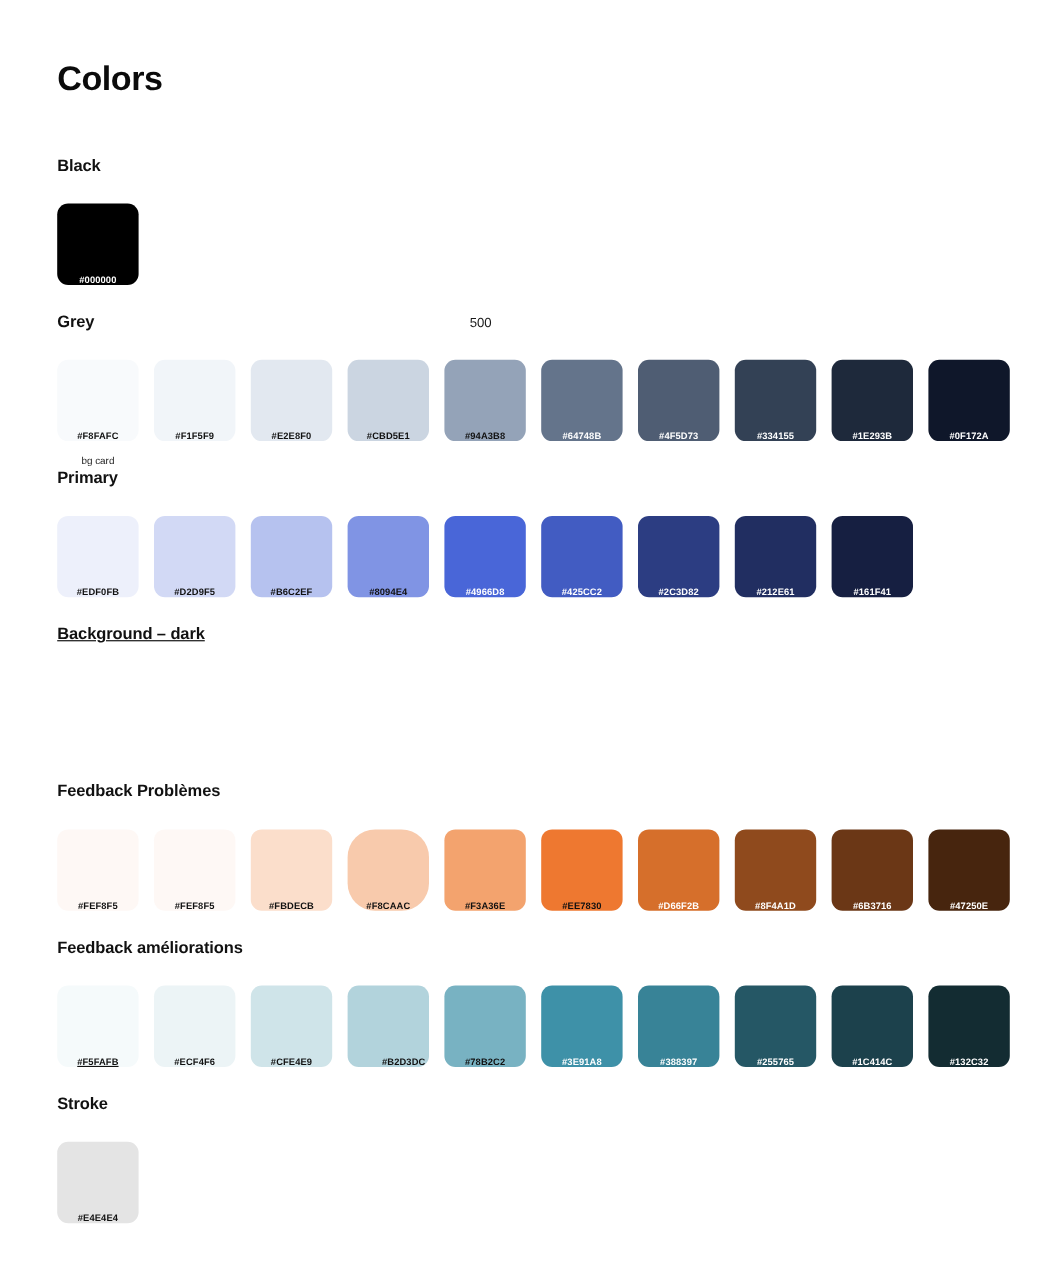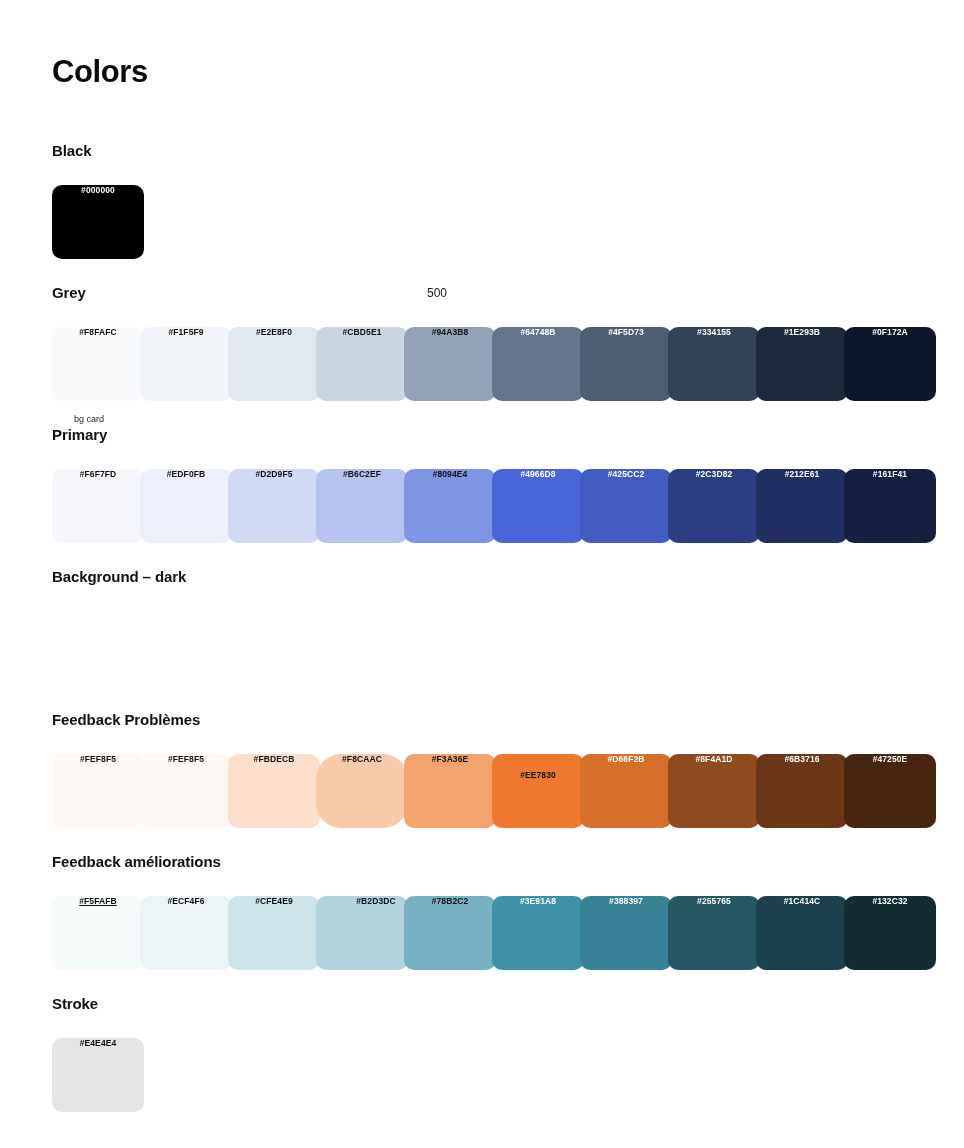--- a/index.html
+++ b/index.html
@@ -21,23 +21,23 @@
   .section-title {
     font-size:15px; font-weight:700; color:#111111;
     line-height:20px; letter-spacing:-0.1px;
     margin:0 0 24px 0;
   }
 
   .swatch-row { display:flex; gap:14px; }
 
   .swatch-wrap { width:74px; }
   .swatch {
-    width:92px; height:74px;
+    width:74px; height:74px;
     border-radius:10px;
-    display:flex; align-items:flex-start; justify-content:center;
+    display:flex; align-items:flex-end; justify-content:center;
   }
   .swatch-label {
     font-size:8.5px; font-weight:700;
     letter-spacing:0.1px;
     text-align:center;
     line-height:10px;
     white-space:nowrap;
   }
   .swatch-caption {
     margin-top:12px;
@@ -126,25 +126,20 @@
       </div>
     </div>
   </div>
 
   <div class="scale-marker" style="left:400px; top:285px;">500</div>
 
   <div class="section" id="sec-primary" style="top:425px;">
     <div class="section-title">Primary</div>
     <div class="swatch-row">
       <div class="swatch-wrap">
-        <div class="swatch" style="background: rgb(246, 247, 253);">
-          <span class="swatch-label" style="color: rgb(17, 17, 17);">#F6F7FD</span>
-        </div>
-      </div>
-      <div class="swatch-wrap">
         <div class="swatch" style="background: rgb(237, 240, 251);">
           <span class="swatch-label" style="color: rgb(17, 17, 17);">#EDF0FB</span>
         </div>
       </div>
       <div class="swatch-wrap">
         <div class="swatch" style="background: rgb(210, 217, 245);">
           <span class="swatch-label" style="color: rgb(17, 17, 17);">#D2D9F5</span>
         </div>
       </div>
       <div class="swatch-wrap">
@@ -178,21 +173,21 @@
         </div>
       </div>
       <div class="swatch-wrap">
         <div class="swatch" style="background: rgb(22, 31, 65);">
           <span class="swatch-label" style="color: rgb(255, 255, 255);">#161F41</span>
         </div>
       </div>
     </div>
   </div>
 
-  <div class="section" id="sec-bgdark" style="top:567px;">
+  <div class="section" id="sec-bgdark" style="top:567px;text-decoration:underline;">
     <div class="section-title">Background – dark</div>
   </div>
 
   <div class="section" id="sec-problemes" style="top:710px;">
     <div class="section-title">Feedback Problèmes</div>
     <div class="swatch-row">
       <div class="swatch-wrap">
         <div class="swatch" style="background: rgb(254, 248, 245);">
           <span class="swatch-label" style="color: rgb(17, 17, 17);">#FEF8F5</span>
         </div>

